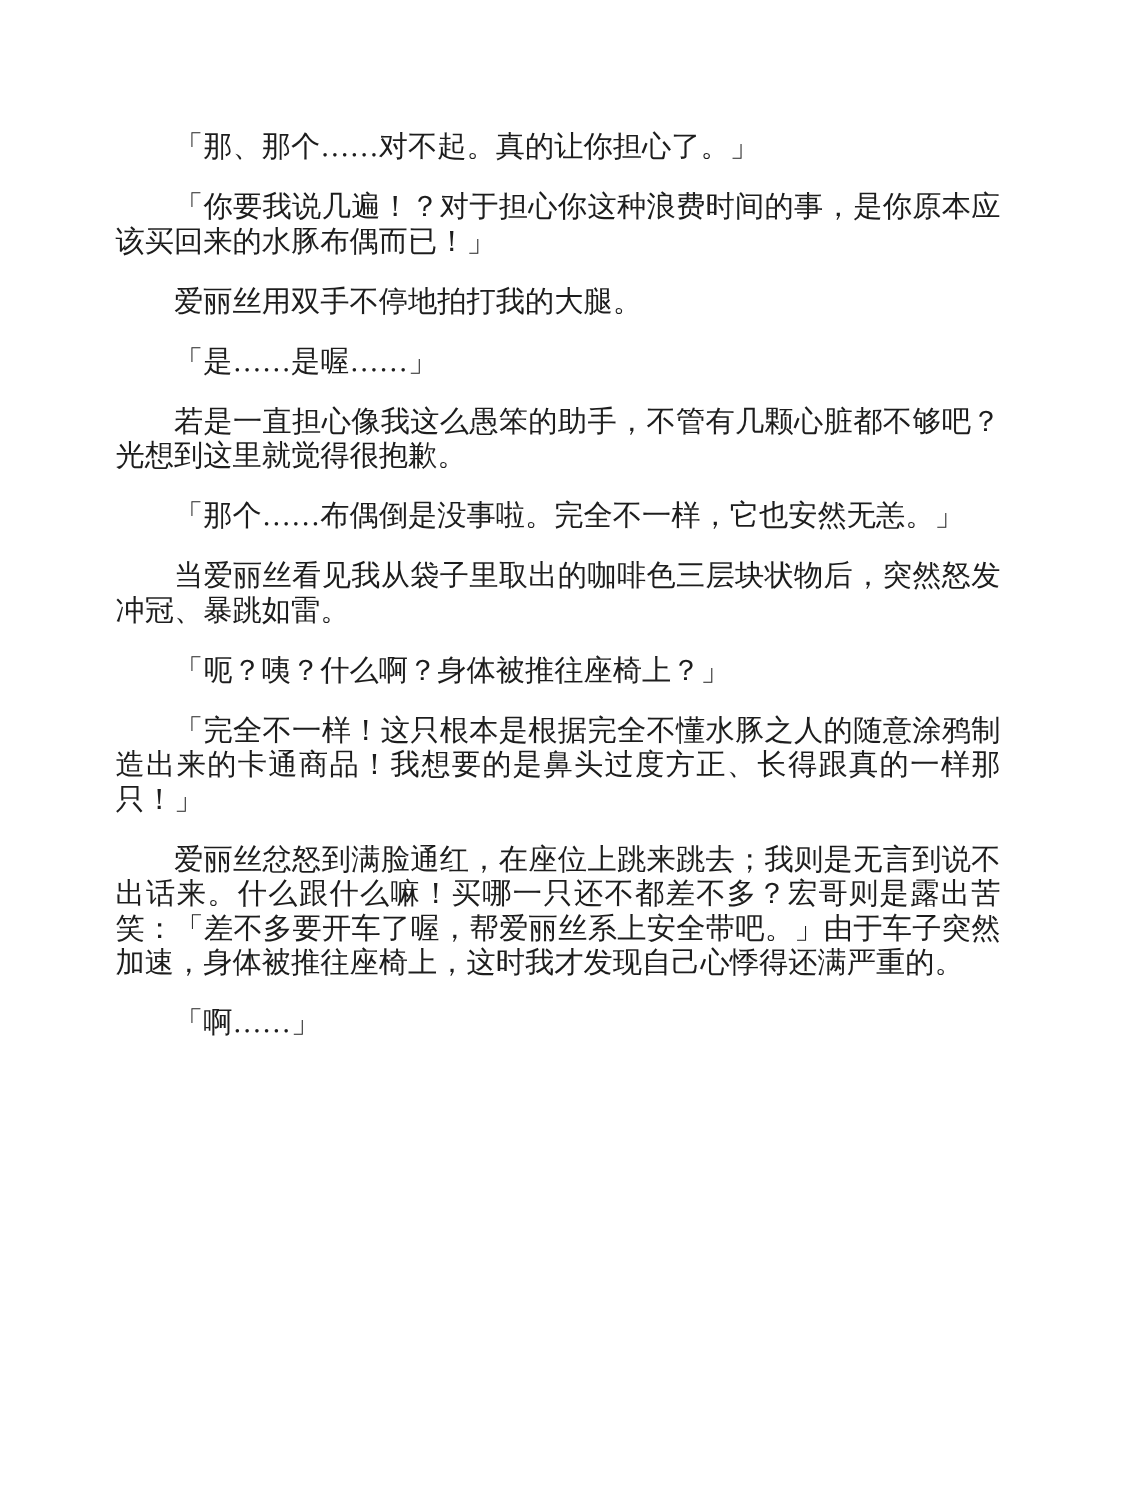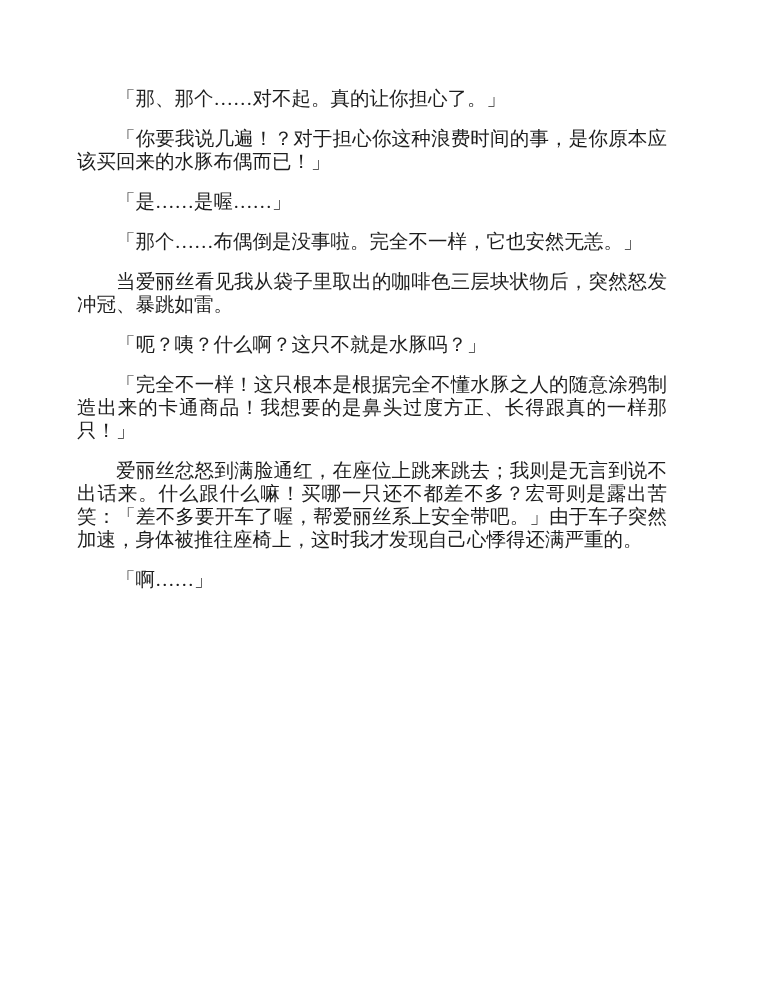--- a/index.html
+++ b/index.html
@@ -26,20 +26,22 @@
     text-align: justify;
     word-break: break-word;
   }
 </style>
 </head>
 <body>
 
 <div class="page">
   <p>「那、那个……对不起。真的让你担心了。」</p>
   <p>「你要我说几遍！？对于担心你这种浪费时间的事，是你原本应该买回来的水豚布偶而已！」</p>
+  <p>爱丽丝用双手不停地拍打我的大腿。</p>
   <p>「是……是喔……」</p>
+  <p>若是一直担心像我这么愚笨的助手，不管有几颗心脏都不够吧？光想到这里就觉得很抱歉。</p>
   <p>「那个……布偶倒是没事啦。完全不一样，它也安然无恙。」</p>
   <p>当爱丽丝看见我从袋子里取出的咖啡色三层块状物后，突然怒发冲冠、暴跳如雷。</p>
-  <p>「呃？咦？什么啊？这只不就是水豚吗？」</p>
+  <p>「呃？咦？什么啊？身体被推往座椅上？」</p>
   <p>「完全不一样！这只根本是根据完全不懂水豚之人的随意涂鸦制造出来的卡通商品！我想要的是鼻头过度方正、长得跟真的一样那只！」</p>
   <p>爱丽丝忿怒到满脸通红，在座位上跳来跳去；我则是无言到说不出话来。什么跟什么嘛！买哪一只还不都差不多？宏哥则是露出苦笑：「差不多要开车了喔，帮爱丽丝系上安全带吧。」由于车子突然加速，身体被推往座椅上，这时我才发现自己心悸得还满严重的。</p>
   <p>「啊……」</p>
 </div>
 
 </body></html>

